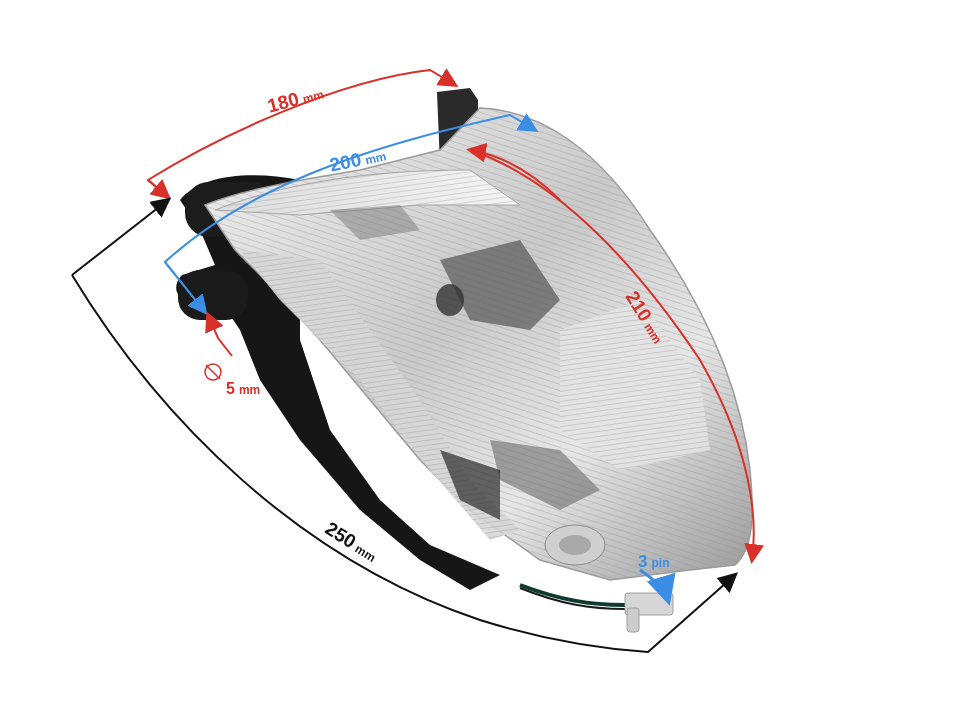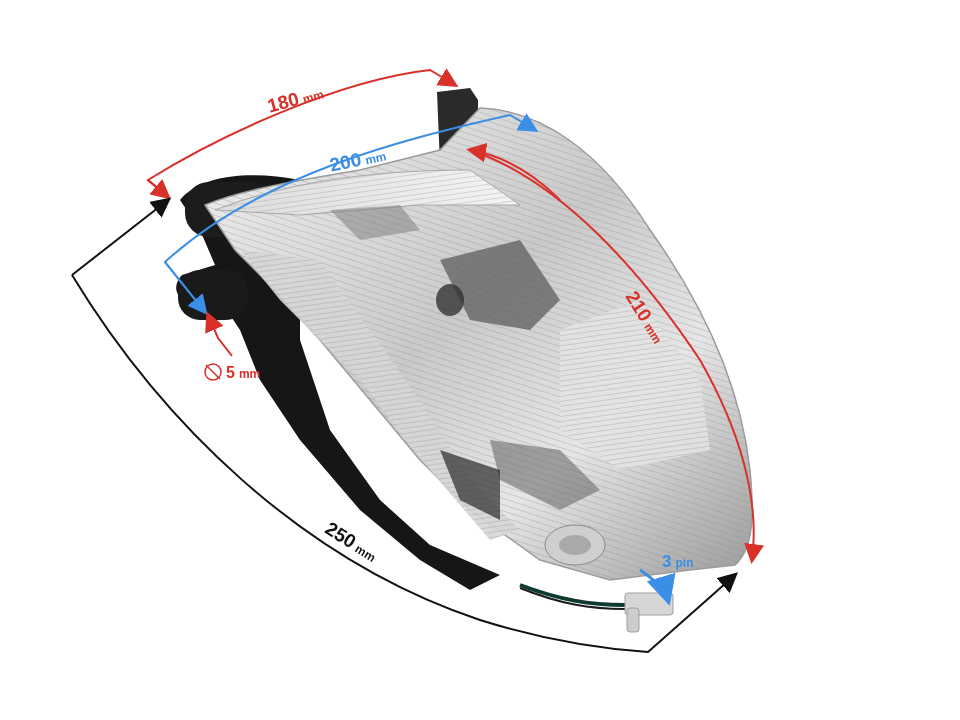--- a/index.html
+++ b/index.html
@@ -119,20 +119,20 @@
     <span class="num">210</span><span class="unit">mm</span>
   </div>
   <div class="label black" style="left:327px; top:516px; transform: rotate(32deg);">
     <span class="num">250</span><span class="unit">mm</span>
   </div>
 
   <svg class="dia-icon" style="left:203px; top:362px;" viewBox="0 0 20 20">
     <circle cx="10" cy="10" r="8" fill="none" stroke="#d9302a" stroke-width="1.5"></circle>
     <line x1="3" y1="3" x2="17" y2="17" stroke="#d9302a" stroke-width="1.5"></line>
   </svg>
-  <div class="label red" style="left:226px; top:364px;">
+  <div class="label red" style="left:226px; top:380px;">
     <span class="num" style="font-size:16px">5</span><span class="unit">mm</span>
   </div>
 
-  <div class="label blue" style="left:662px; top:552px;">
+  <div class="label blue" style="left:638px; top:552px;">
     <span class="num" style="font-size:17px">3</span><span class="unit">pin</span>
   </div>
 </div>
 
 </body></html>

